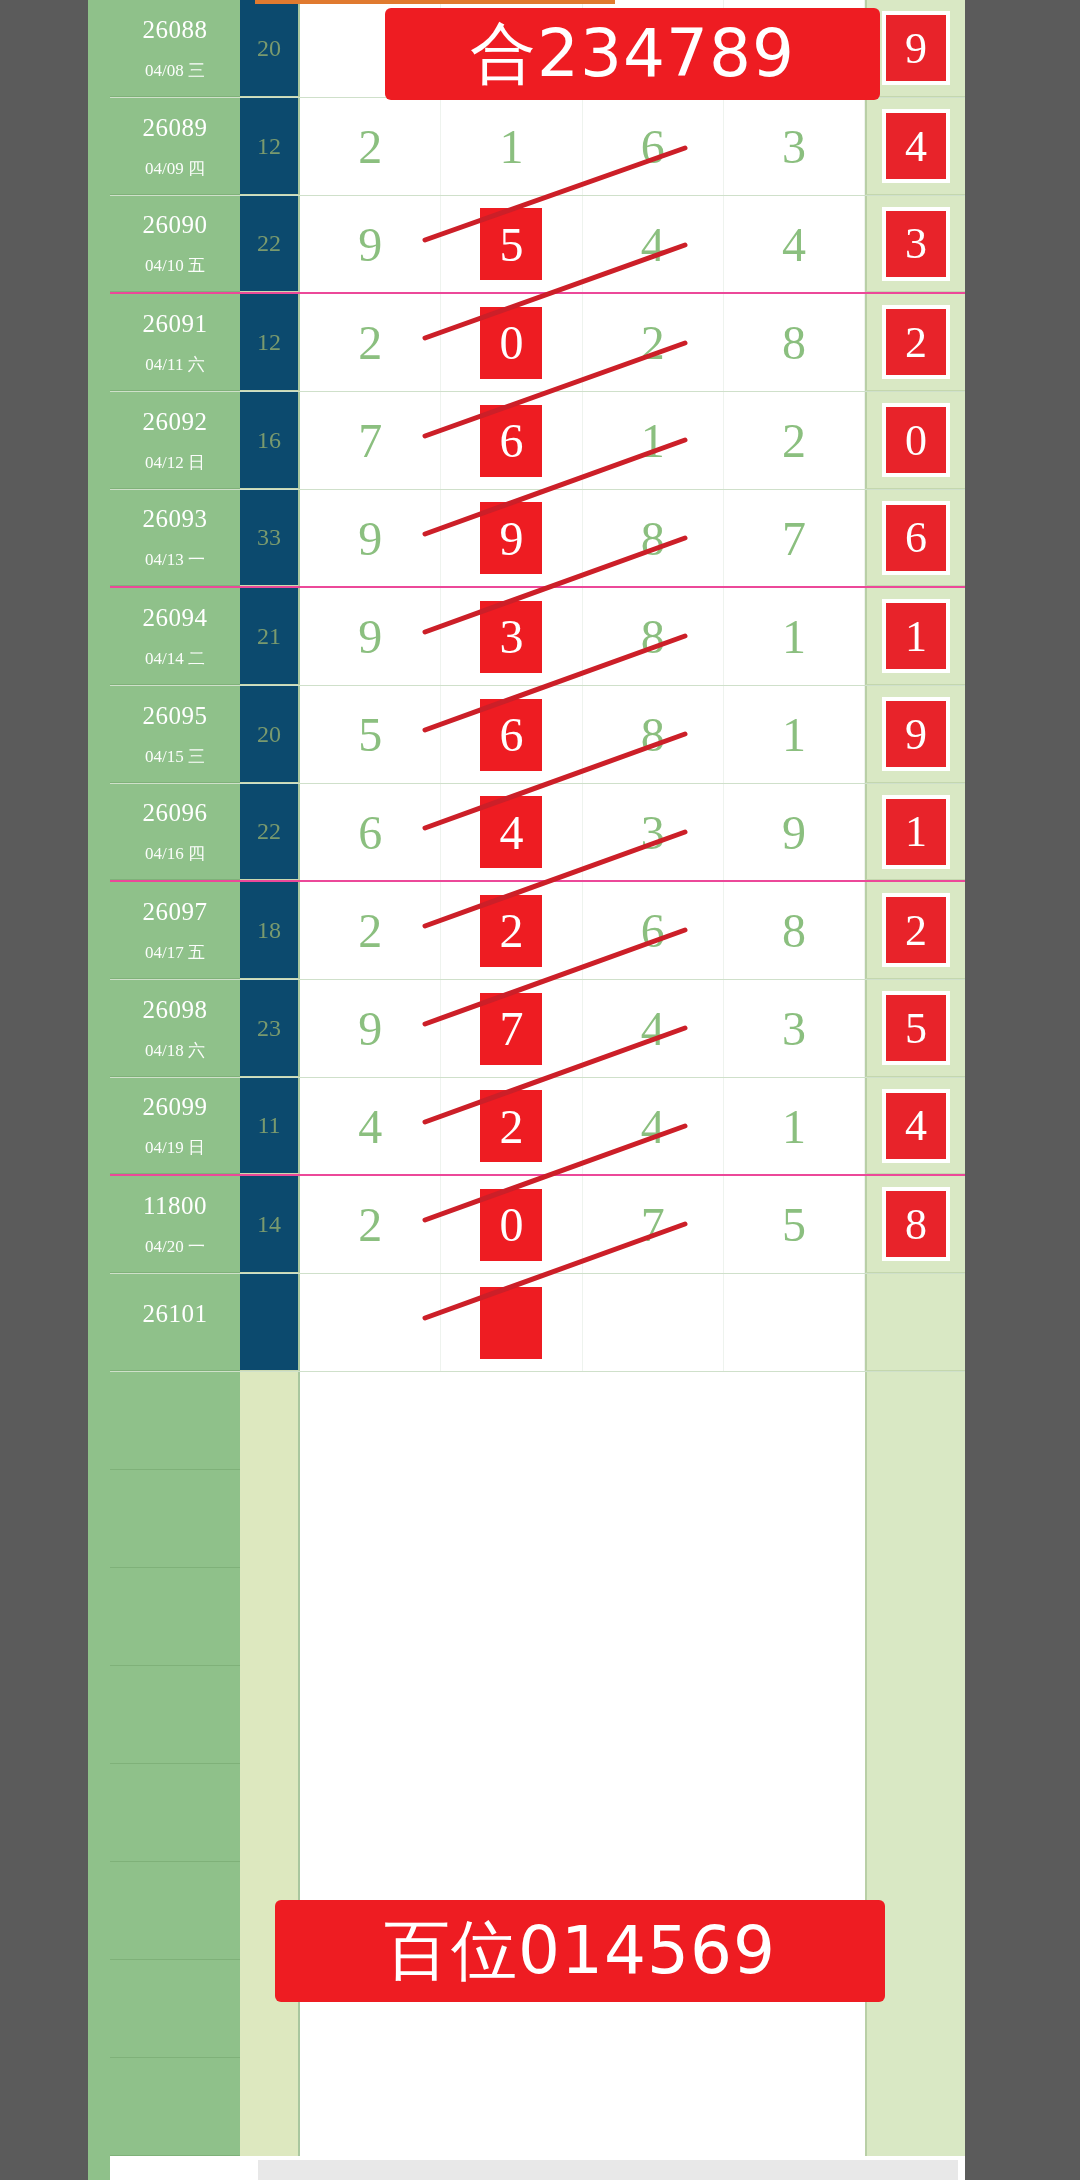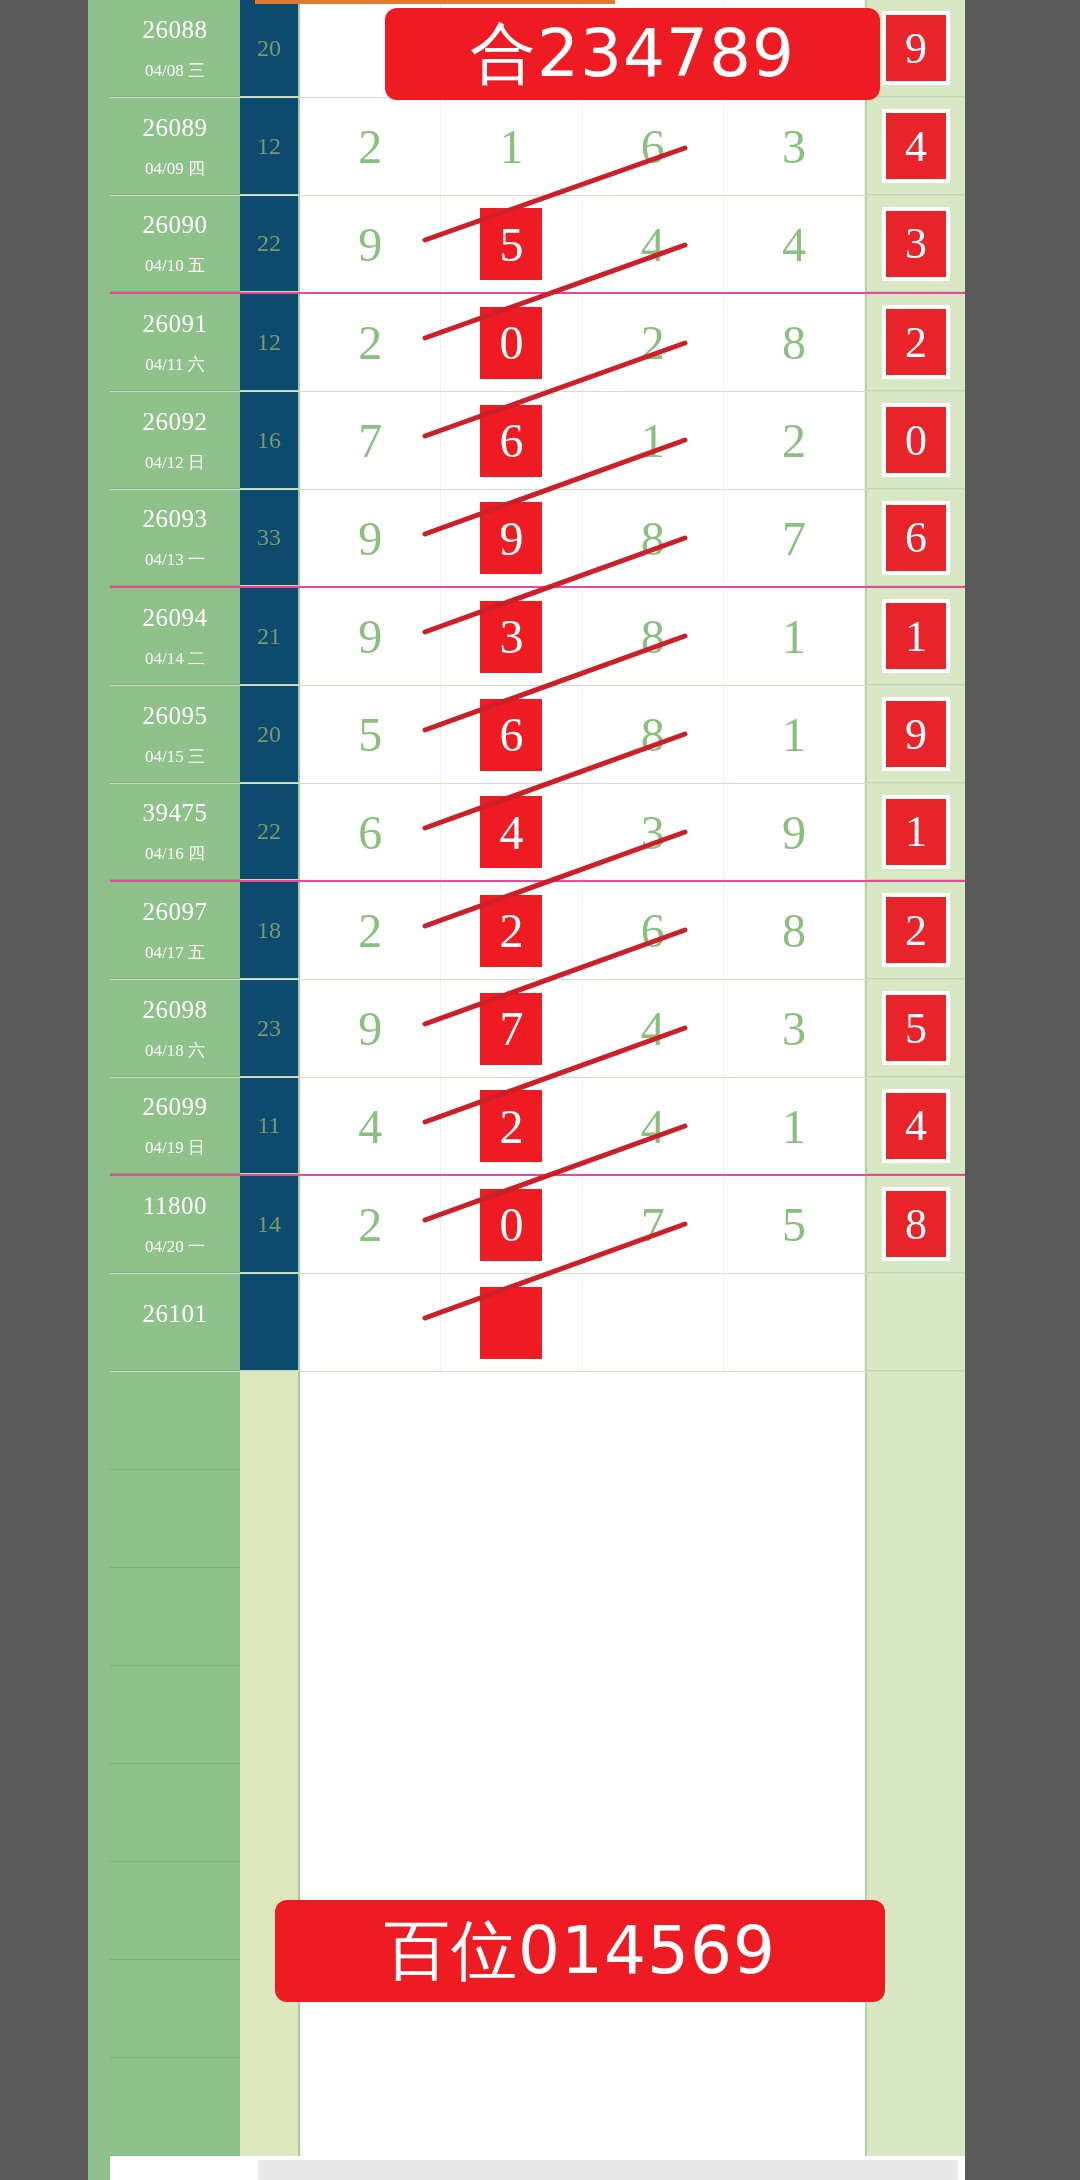--- a/index.html
+++ b/index.html
@@ -121,21 +121,21 @@
   }
 
   
   .banner{
     position:absolute;
     background:#ee1c22;
     color:#ffffff;
     font-family:"DejaVu Sans", sans-serif;
     font-weight:400;
     display:flex; align-items:center; justify-content:center;
-    border-radius:12px;
+    border-radius:6px;
     letter-spacing:1px;
     z-index:40;
   }
   #banner-top{
     left:385px; top:8px;
     width:495px; height:92px;
     font-size:66px;
   }
   #banner-bottom{
     left:275px; top:1900px;
@@ -347,21 +347,21 @@
           </div>
           <div class="c-dig">
             <span>1</span>
           </div>
           <div class="c-rail">
             <span class="badge">9</span>
           </div>
         </div>
         <div class="row sep-strong">
           <div class="c-issue">
-            <span class="no">39475</span>
+            <span class="no">26096</span>
             <span class="dt">04/16 四</span>
           </div>
           <div class="c-sum">22</div>
           <div class="c-dig">
             <span>6</span>
           </div>
           <div class="c-dig">
             <span class="hot">4</span>
           </div>
           <div class="c-dig">

